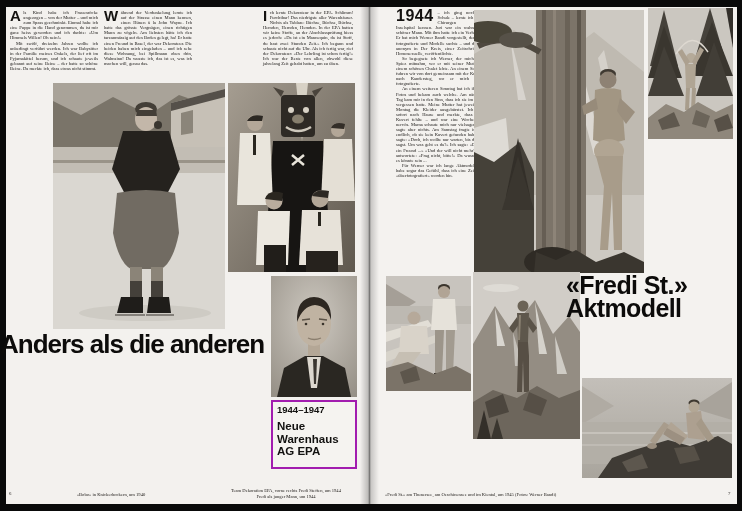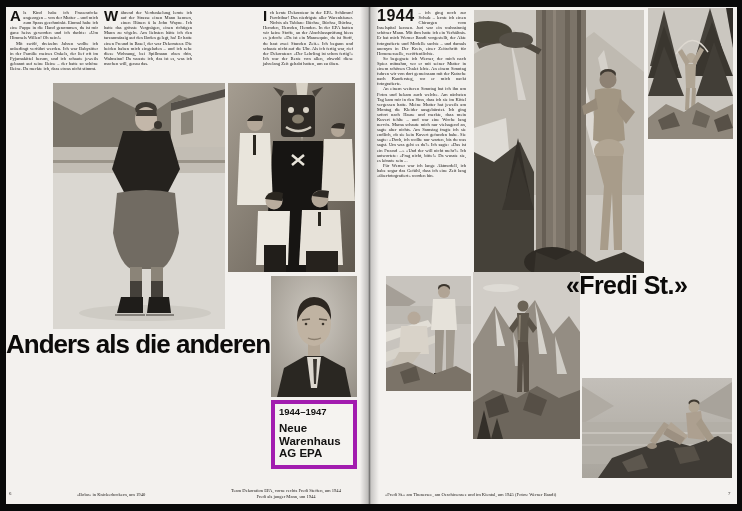--- a/index.html
+++ b/index.html
@@ -14,24 +14,24 @@
   .col p{margin:0;}
   .col p.ind{text-indent:6px;}
   .dc{float:left;font-family:"Liberation Sans",sans-serif;font-weight:bold;font-size:15px;line-height:11px;
       margin:0 2.5px 0 0;color:#141210;}
   .dc-year{float:left;font-family:"Liberation Sans",sans-serif;font-weight:bold;font-size:16px;line-height:11px;
       margin:0 4px 1px 0;letter-spacing:.5px;color:#141210;}
   .photo{position:absolute;overflow:hidden;background:#bdb8b0;}
   .photo svg{display:block;width:100%;height:100%;}
   .headline{position:absolute;font-family:"Liberation Sans",sans-serif;font-weight:bold;color:#0c0b0a;
       letter-spacing:-1px;white-space:nowrap;}
-  #headline-left{left:6px;top:331px;font-size:26px;line-height:26px;}
+  #headline-left{left:0;top:331px;font-size:26px;line-height:26px;}
   #headline-right{left:566px;top:274px;font-size:25px;line-height:23px;letter-spacing:-0.6px;white-space:normal;}
   #year-box{position:absolute;left:271px;top:400px;width:86px;height:69px;box-sizing:border-box;
-      border:4px solid #a21caf;background:#f5f3f0;padding:2px 4px;font-family:"Liberation Sans",sans-serif;
+      border:2px solid #a21caf;background:#f5f3f0;padding:2px 4px;font-family:"Liberation Sans",sans-serif;
       font-weight:bold;color:#131211;}
   #year-box .years{font-size:9.5px;line-height:11px;text-align:left;}
   #year-box .wh{font-size:11.5px;line-height:12.5px;text-align:left;margin-top:5px;}
   .caption{position:absolute;font-size:4.6px;line-height:5.6px;color:#24211e;}
   .pagenum{position:absolute;font-size:4.8px;color:#24211e;}
 </style>
 </head>
 <body>
 
 <div id="stage">
@@ -149,21 +149,21 @@
     </div>
   </div>
 
   <div class="pagenum" style="left:9px;top:491px;">6</div>
   <div class="caption" style="left:52px;top:492px;width:118px;text-align:center;">«Bobo» in Knickerbockern, um 1940</div>
   <div class="caption" style="left:210px;top:488px;width:152px;text-align:center;">
     <div>Team Dekoration EPA, vorne rechts Fredi Steffen, um 1944</div>
     <div>Fredi als junger Mann, um 1944</div>
   </div>
 
-  <div class="col" style="left:377px;top:10px;width:89px;">
+  <div class="col" style="left:396px;top:10px;width:89px;">
     <p><span class="dc-year">1944</span><span>– ich ging noch zur Schule – lernte ich einen Chirurgen vom Inselspital kennen. Juri war ein wahnsinnig schöner Mann. Mit ihm hatte ich ein Verhältnis. Er hat mich Werner Bandi vorgestellt, der Akte fotografierte und Modelle suchte – und damals anonym in Der Kreis, einer Zeitschrift für Homosexuelle, veröffentlichte.</span></p>
     <p class="ind">So begegnete ich Werner, der mich nach Spiez mitnahm, wo er mit seiner Mutter in einem schönen Chalet lebte. An einem Sonntag fuhren wir von dort gemeinsam mit der Kutsche nach Kandersteg, wo er mich nackt fotografierte.</p>
     <p class="ind">An einem weiteren Sonntag bat ich ihn um Fotos und bekam auch welche. Am nächsten Tag kam mir in den Sinn, dass ich sie im Kittel vergessen hatte. Meine Mutter hat jeweils am Montag die Kleider ausgebürstet. Ich ging sofort nach Hause und merkte, dass mein Kuvert fehlte – und war eine Woche lang nervös. Mama schaute mich nur vielsagend an, sagte aber nichts. Am Samstag fragte ich sie endlich, ob sie kein Kuvert gefunden habe. Sie sagte: «Doch, ich wollte nur warten, bis du was sagst. Um was geht es da?» Ich sagte: «Das ist ein Freund ...» «Und der will nicht mehr?» Ich antwortete: «Frag nicht, bitte!» Da wusste sie, es könnte sein ...</p>
     <p class="ind">Für Werner war ich lange Aktmodell, ich habe sogar das Gefühl, dass ich eine Zeit lang «überfotografiert» worden bin.</p>
   </div>
 
   <div class="photo" style="left:474px;top:10px;width:170px;height:263px;">
     <svg viewBox="0 0 170 263" preserveAspectRatio="none">
       <rect width="170" height="263" fill="#cdc9c2"></rect>
       <path d="M0,44 L40,20 L80,52 L120,22 L170,62 L170,185 L0,185 Z" fill="#bfbab1"></path>
@@ -287,18 +287,19 @@
       <path d="M119,40 L132,60 L126,64 L114,46 Z" fill="#a59988"></path>
       <path d="M106,58 L89,44 L84,51 L100,65 Z" fill="#b0a494"></path>
       <path d="M87,47 L73,67 L68,63 L82,44 Z" fill="#a89c8c"></path>
       <path d="M103,60 L85,50 L81,56 L98,67 Z" fill="#9c9081"></path>
       <ellipse cx="70" cy="68" rx="5" ry="3" fill="#998d7e"></ellipse>
     </svg>
   </div>
 
   <div class="headline" id="headline-right">
     <div>«Fredi St.»</div>
+    <div>Aktmodell</div>
   </div>
   <div class="caption" style="left:385px;top:492px;width:260px;text-align:left;">«Fredi St.» am Thunersee, am Oeschinensee und im Kiental, um 1945 (Fotos: Werner Bandi)</div>
   <div class="pagenum" style="left:728px;top:491px;">7</div>
 
   <div id="gutter"></div>
 </div>
 
 </body></html>

